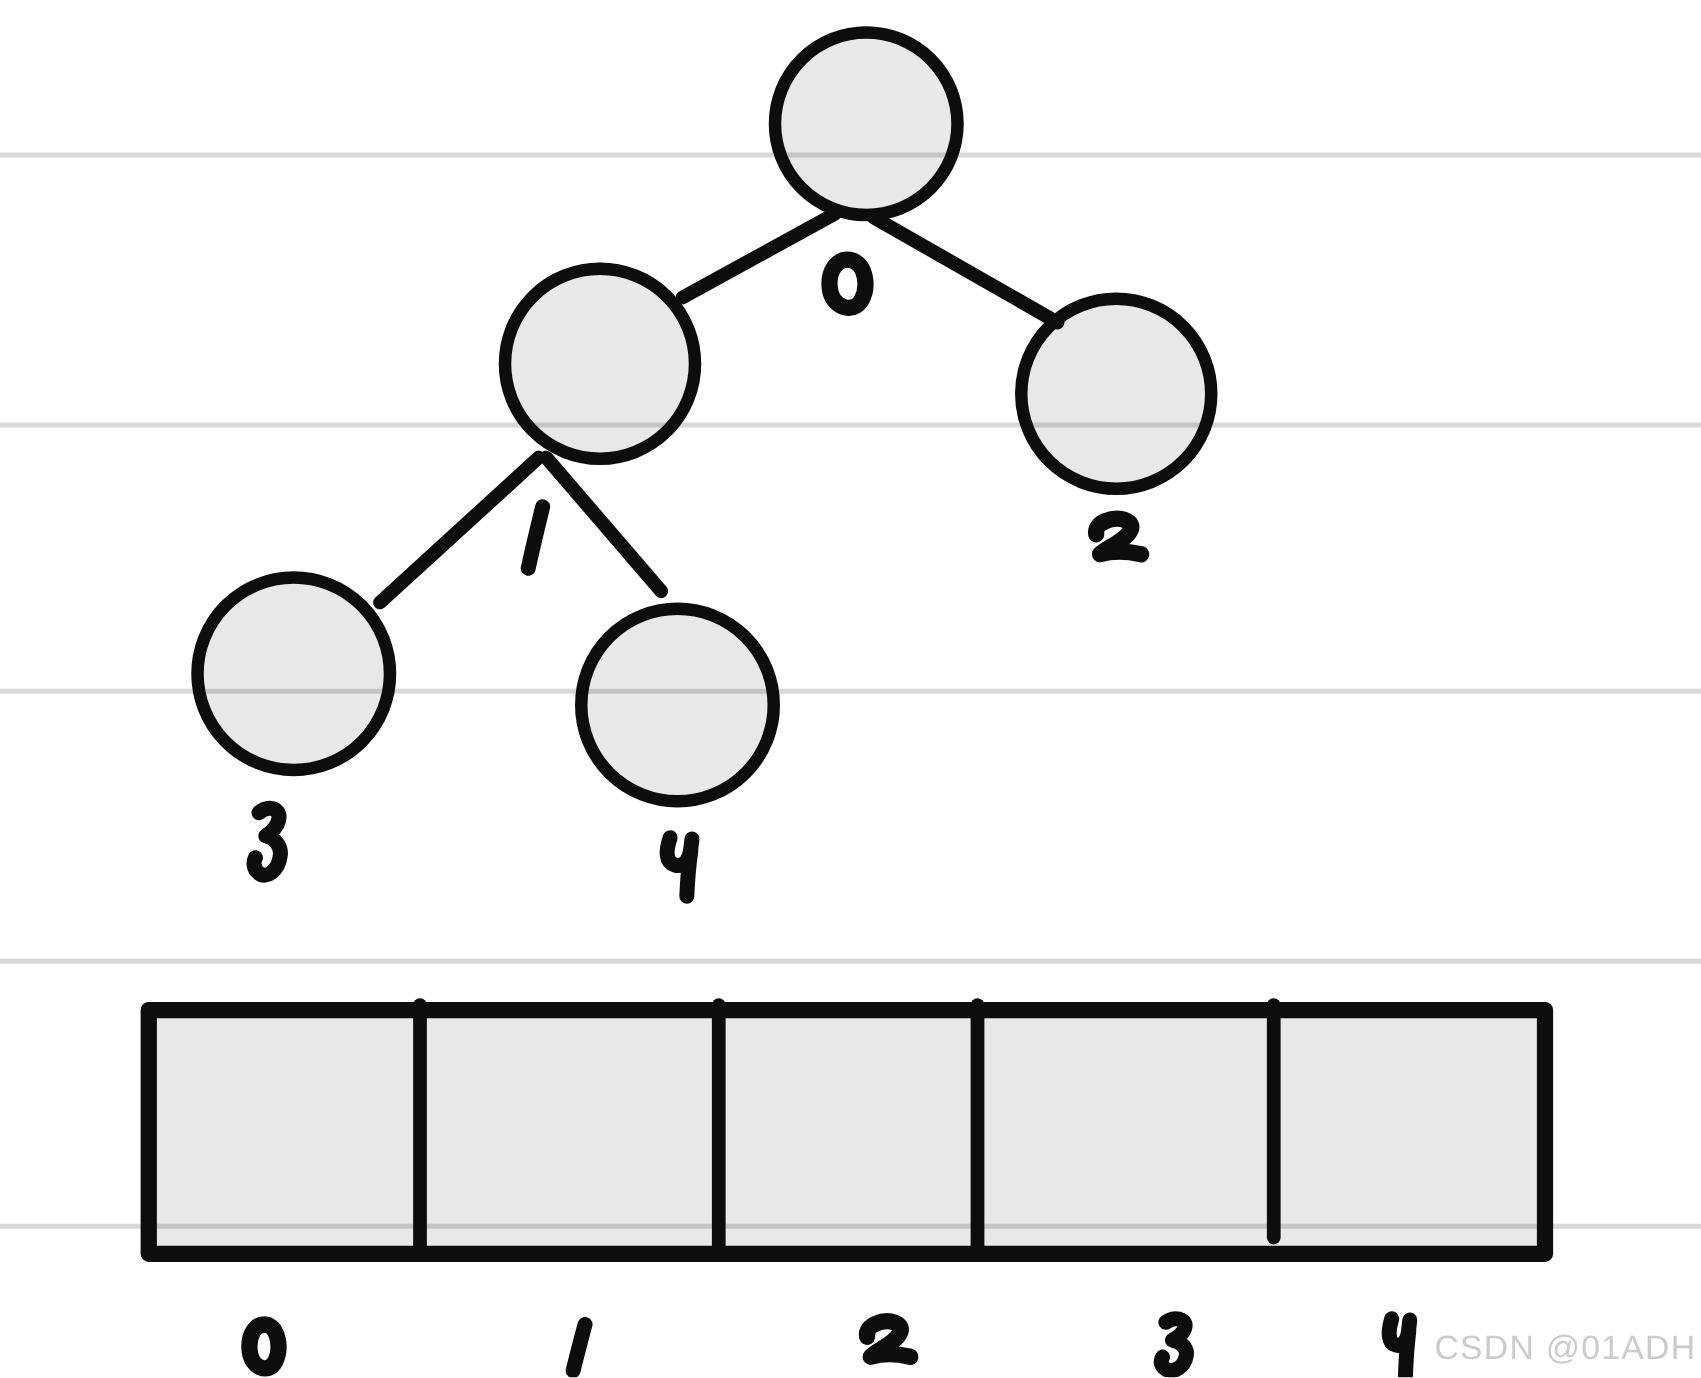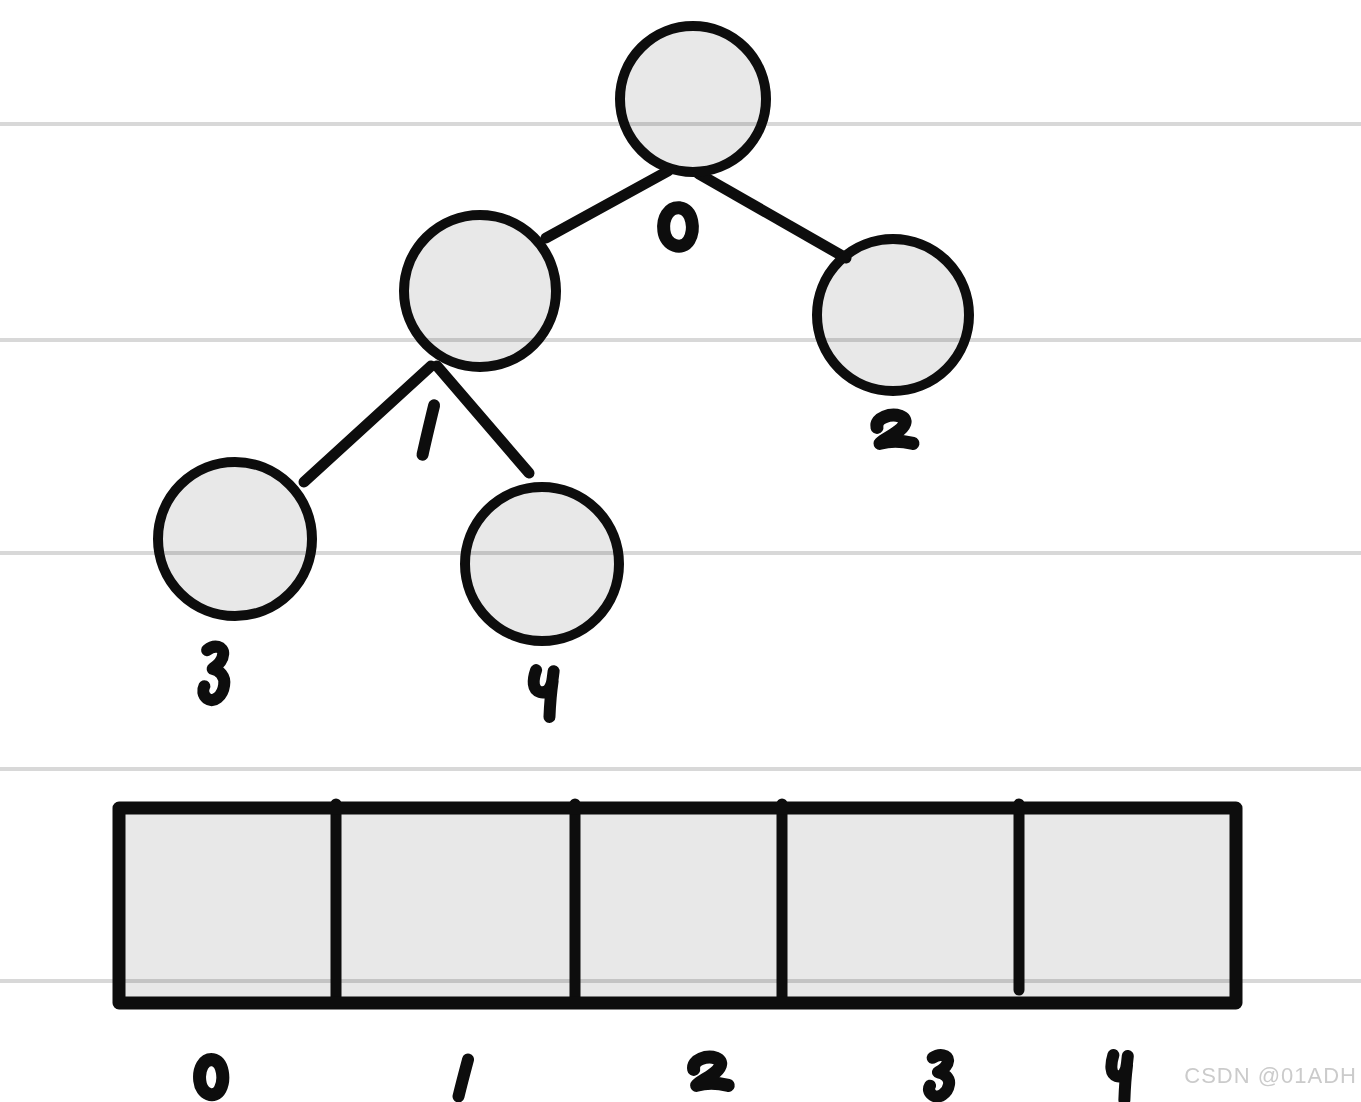--- a/index.html
+++ b/index.html
@@ -20,21 +20,21 @@
   .stage svg {
     position: absolute;
     left: 0;
     top: 0;
     display: block;
   }
   .watermark {
     position: absolute;
     top: 1063px;
     right: 4px;
-    font-size: 22px;
+    font-size: 27px;
     font-weight: 400;
     letter-spacing: 1px;
     color: #cbcbcb;
     user-select: none;
     white-space: nowrap;
   }
 </style>
 </head>
 <body>
 

